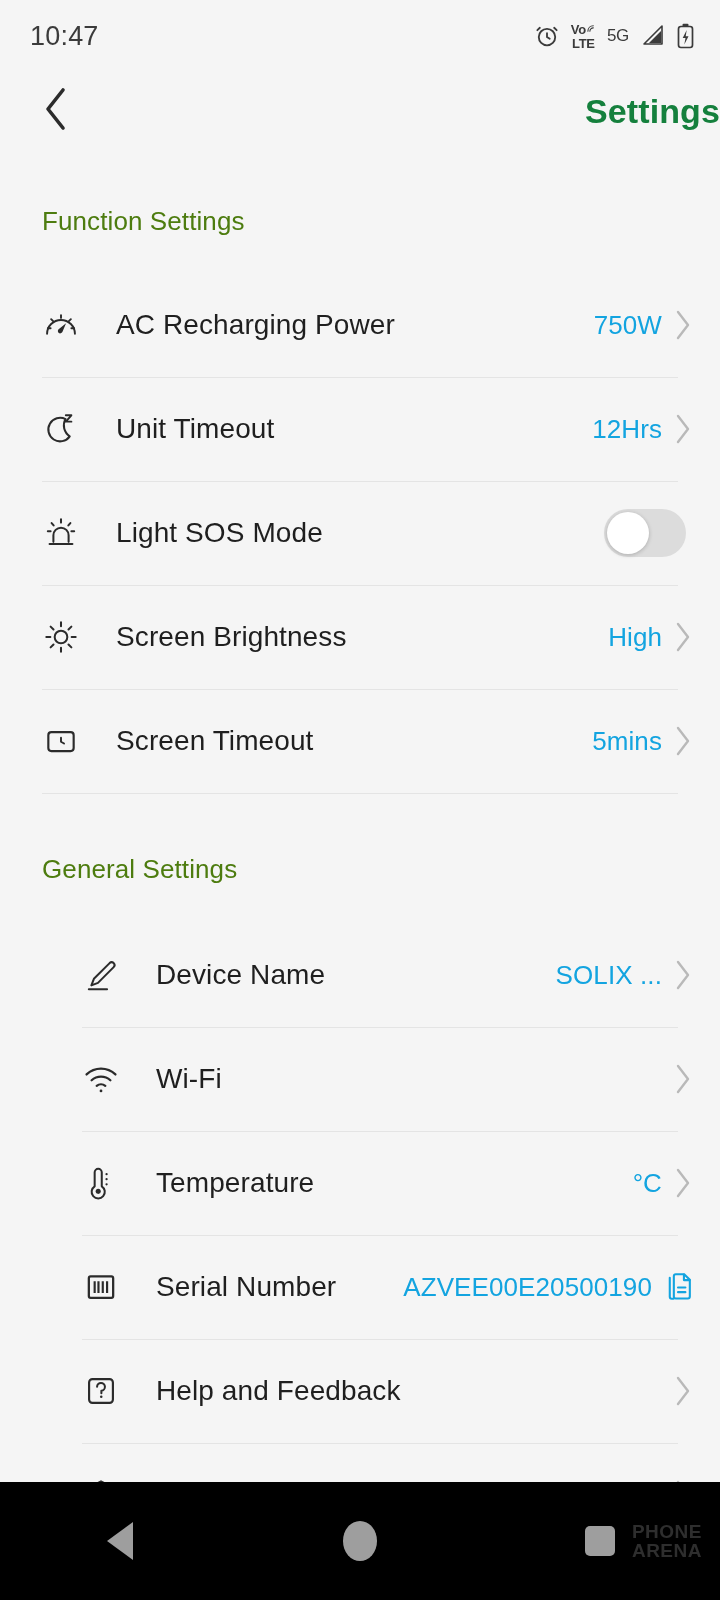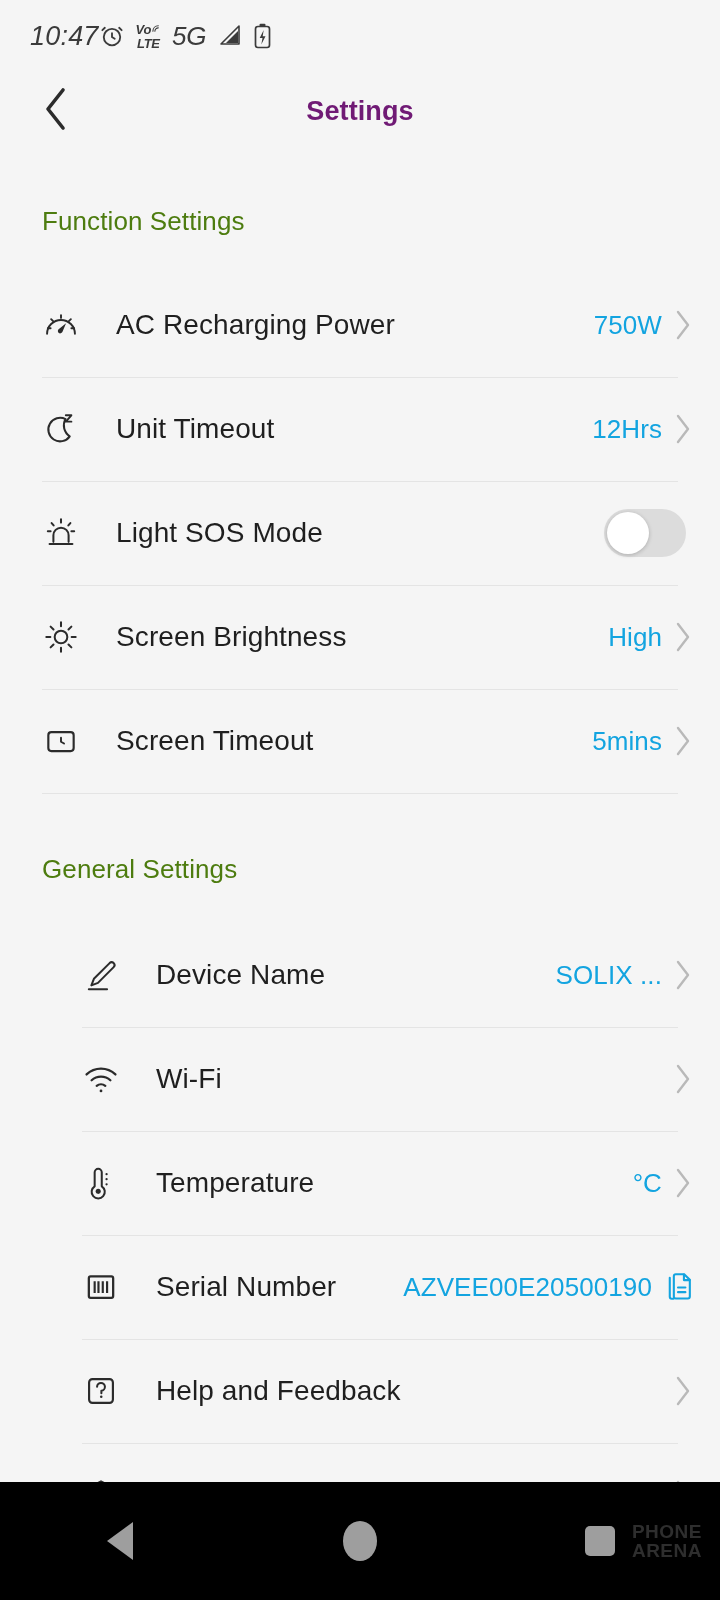--- a/index.html
+++ b/index.html
@@ -16,23 +16,22 @@
     height: 1600px;
     background: #f5f5f5;
     overflow: hidden;
   }
 
   
   .statusbar {
     height: 72px;
     display: flex;
     align-items: center;
-    justify-content: flex-start;
+    justify-content: space-between;
     padding: 0 26px 0 30px;
-    font-style: italic;
   }
   .status-time {
     font-size: 27px;
     color: #3b3b3b;
     letter-spacing: 0.2px;
   }
   .status-icons {
     display: flex;
     align-items: center;
     gap: 11px;
@@ -41,21 +40,21 @@
   .volte {
     display: flex;
     flex-direction: column;
     align-items: center;
     line-height: 1;
     color: #3b3b3b;
   }
   .volte .vo-row { display: flex; align-items: flex-start; gap: 1px; }
   .volte-top { font-size: 13px; font-weight: 700; letter-spacing: -0.3px; }
   .volte-bot { font-size: 13px; font-weight: 700; letter-spacing: -0.3px; margin-top: 1px; }
-  .nettype { font-size: 26px; color: #3b3b3b; font-weight: 500; letter-spacing: -0.3px; }
+  .nettype { font-size: 17px; color: #3b3b3b; font-weight: 500; letter-spacing: -0.3px; }
 
   
   .titlebar {
     height: 78px;
     position: relative;
     display: flex;
     align-items: center;
   }
   .back-btn {
     position: absolute;
@@ -64,24 +63,24 @@
     transform: translateY(-50%);
     width: 56px;
     height: 56px;
     display: flex;
     align-items: center;
     justify-content: center;
     cursor: pointer;
   }
   .page-title {
     width: 100%;
-    text-align: center;
-    font-size: 27px;
+    text-align: right;
+    font-size: 34px;
     font-weight: 700;
-    color: #701a75;
+    color: #15803d;
     letter-spacing: 0.1px;
   }
 
   
   .section-header {
     font-size: 26px;
     color: #4d7c0f;
     padding: 0 0 0 42px;
     letter-spacing: 0.1px;
   }

